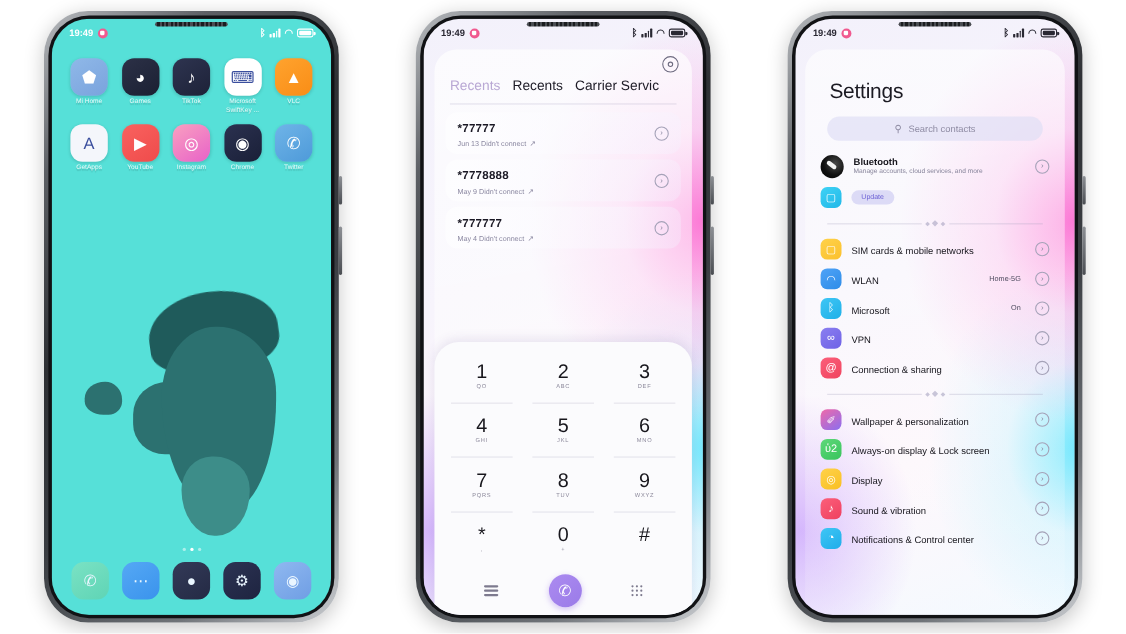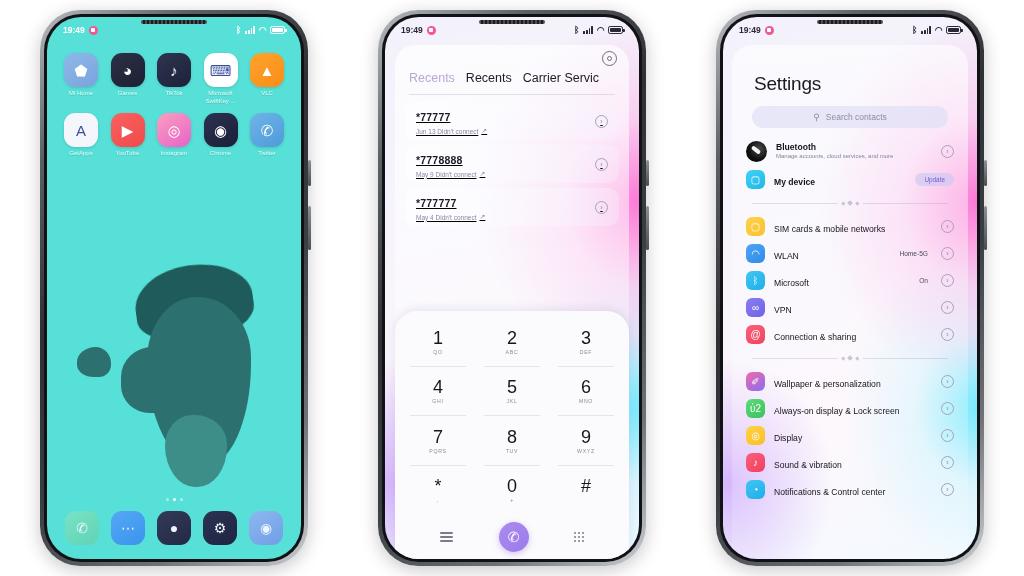--- a/index.html
+++ b/index.html
@@ -143,21 +143,21 @@
   .tab { font-size:12.5px; color:#1d1b26; white-space:nowrap; }
   .tab.active { color:#b9a8d4; }
   .searchbox {
     margin:9px 22px 0 22px; height:21px; border-radius:11px;
     background:rgba(226,224,243,.72);
     display:flex; align-items:center; justify-content:center;
   }
   .searchbox span { font-size:8px; color:#9a97ad; }
   .hr { margin:9px 14px 0 14px; height:1px; background:rgba(160,155,185,.28); }
 
-  .calllist { padding:7px 10px 0 10px;text-decoration:underline; }
+  .calllist { padding:7px 10px 0 10px; }
   .callrow {
     height:38px; margin-bottom:5px; border-radius:11px;
     background:linear-gradient(100deg, rgba(255,255,255,.62), rgba(245,242,255,.34));
     display:flex; align-items:center; justify-content:space-between;
     padding:0 11px;
   }
   .call-num { font-size:10.5px; font-weight:bold; color:#1a1824; letter-spacing:.2px; }
   .call-sub { font-size:6.5px; color:#8a87a0; margin-top:2px; display:flex; align-items:center; gap:3px; }
   .arrow-out { font-size:7px; color:#8a87a0; }
   .chev {
@@ -551,23 +551,20 @@
               <span class="avatar"></span>
               <span class="set-txt">
                 <span class="set-label" style="font-weight:bold;display:block;">Bluetooth</span>
                 <span class="set-sub" style="display:block;">Manage accounts, cloud services, and more</span>
               </span>
               <span class="chev">›</span>
             </div>
 
             <div class="set-row">
               <span class="set-ic" id="devic" style="background: linear-gradient(145deg, rgb(63, 210, 245), rgb(33, 184, 232));">▢</span>
-              <span class="set-txt">
-                <span class="set-label" style="font-weight:bold;">My device</span>
-              </span>
               <span class="badge">Update</span>
             </div>
 
             <div class="divider">
               <span class="ln"></span>
                 <span class="dm s"></span>
                 <span class="dm"></span>
                 <span class="dm s"></span>
                 <span class="ln"></span>
             </div>

